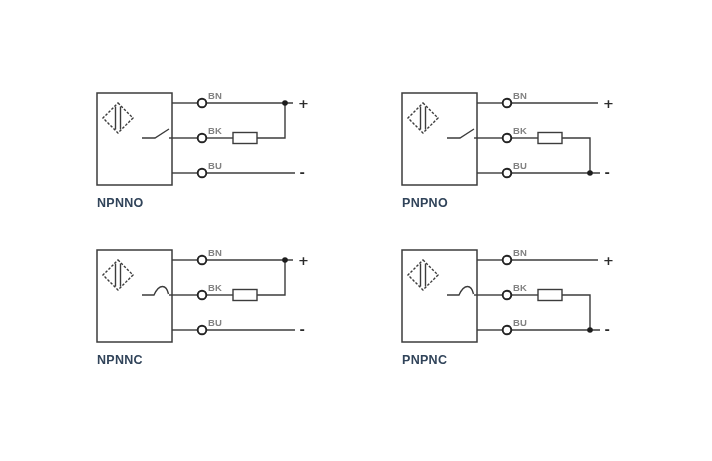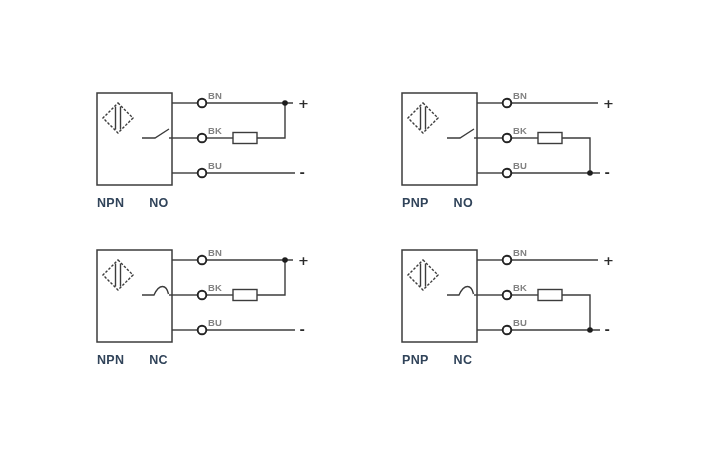--- a/index.html
+++ b/index.html
@@ -29,21 +29,21 @@
   .wlabel{font:600 9.5px "Liberation Sans", sans-serif;fill:var(--label-color);letter-spacing:.2px;}
   .sign{font:600 13px "DejaVu Sans", sans-serif;fill:#2b2b2b;}
 
   .title{
     position:absolute;left:12px;top:111px;
     font:600 12.5px "Liberation Sans", sans-serif;
     color:var(--title-color);
     letter-spacing:.3px;
     white-space:nowrap;
   }
-  .title .t2{margin-left:25px;}
+  .title .t2{margin-left:0;}
 </style>
 </head>
 <body>
 
 <div id="figure">
 
   <div class="panel" style="left:85px;top:85px;">
     <svg width="235" height="105" viewBox="0 0 235 105">
       <rect class="box" x="12" y="8" width="75" height="92"></rect>
       <g>

